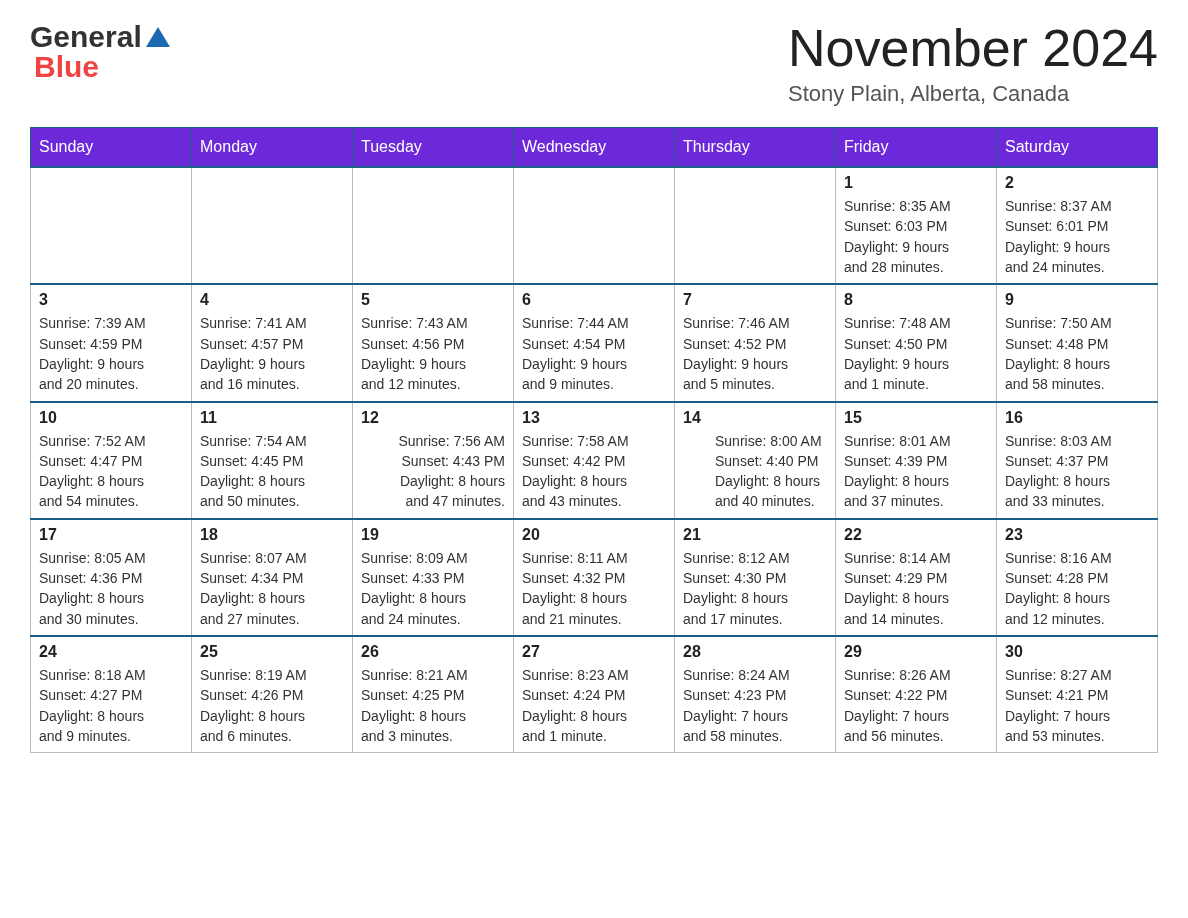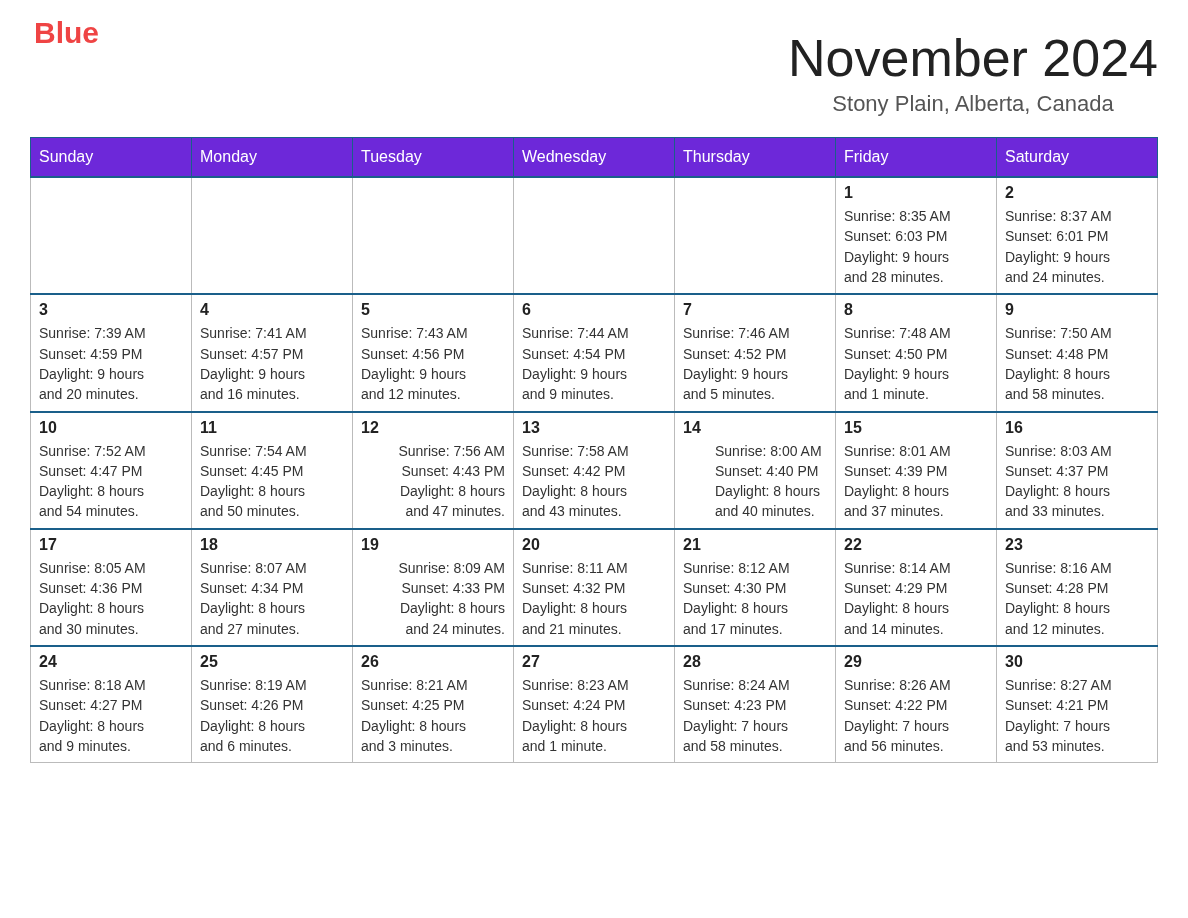--- a/index.html
+++ b/index.html
@@ -15,22 +15,21 @@
       justify-content: space-between;
       align-items: flex-start;
       margin-bottom: 20px;
     }
     .logo {
       display: flex;
       flex-direction: column;
       align-items: flex-start;
     }
     .title-section {
-      text-align: center;
-      margin-top: 10px;
+      text-align: left;
     }
     .month-title {
       font-size: 52px;
       font-weight: normal;
       color: #222;
       line-height: 1.1;
     }
     .location-title {
       font-size: 22px;
       color: #555;
@@ -77,20 +76,26 @@
     .logo-wrapper {
       display: flex;
       align-items: center;
     }
   </style>
 </head>
 <body>
 
 <div class="header">
   <div class="logo">
+    <div class="logo-wrapper">
+      <span style="font-size:30px; font-weight:bold; color:#333;">General</span>
+      <svg width="28" height="28" viewBox="0 0 28 28" style="margin: 0 2px;">
+        <polygon points="14,4 26,24 2,24" fill="#1a6ab1"></polygon>
+      </svg>
+    </div>
     <div style="margin-top:-4px;">
       <span style="font-size:30px; font-weight:bold; color:#ef4444; margin-left:4px;">Blue</span>
     </div>
   </div>
   <div class="title-section">
     <div class="month-title">November 2024</div>
     <div class="location-title">Stony Plain, Alberta, Canada</div>
   </div>
 </div>
 
@@ -240,21 +245,21 @@
         </td>
         <td>
           <div class="day-number">18</div>
           <div class="day-info" style="white-space: pre-line;">Sunrise: 8:07 AM
 Sunset: 4:34 PM
 Daylight: 8 hours
 and 27 minutes.</div>
         </td>
         <td>
           <div class="day-number">19</div>
-          <div class="day-info" style="white-space: pre-line; text-align: right;">Sunrise: 8:09 AM
+          <div class="day-info" style="white-space: pre-line;">Sunrise: 8:09 AM
 Sunset: 4:33 PM
 Daylight: 8 hours
 and 24 minutes.</div>
         </td>
         <td>
           <div class="day-number">20</div>
           <div class="day-info" style="white-space: pre-line;">Sunrise: 8:11 AM
 Sunset: 4:32 PM
 Daylight: 8 hours
 and 21 minutes.</div>

